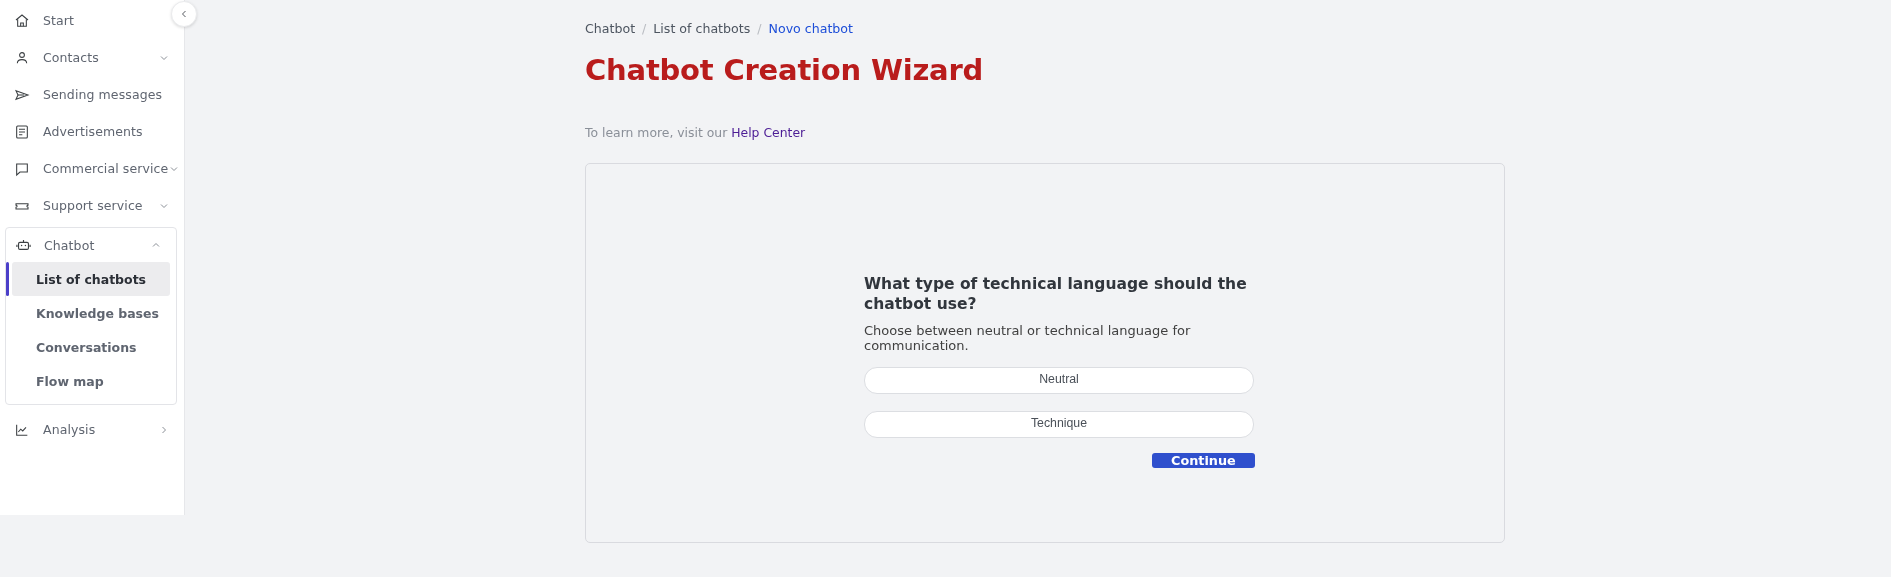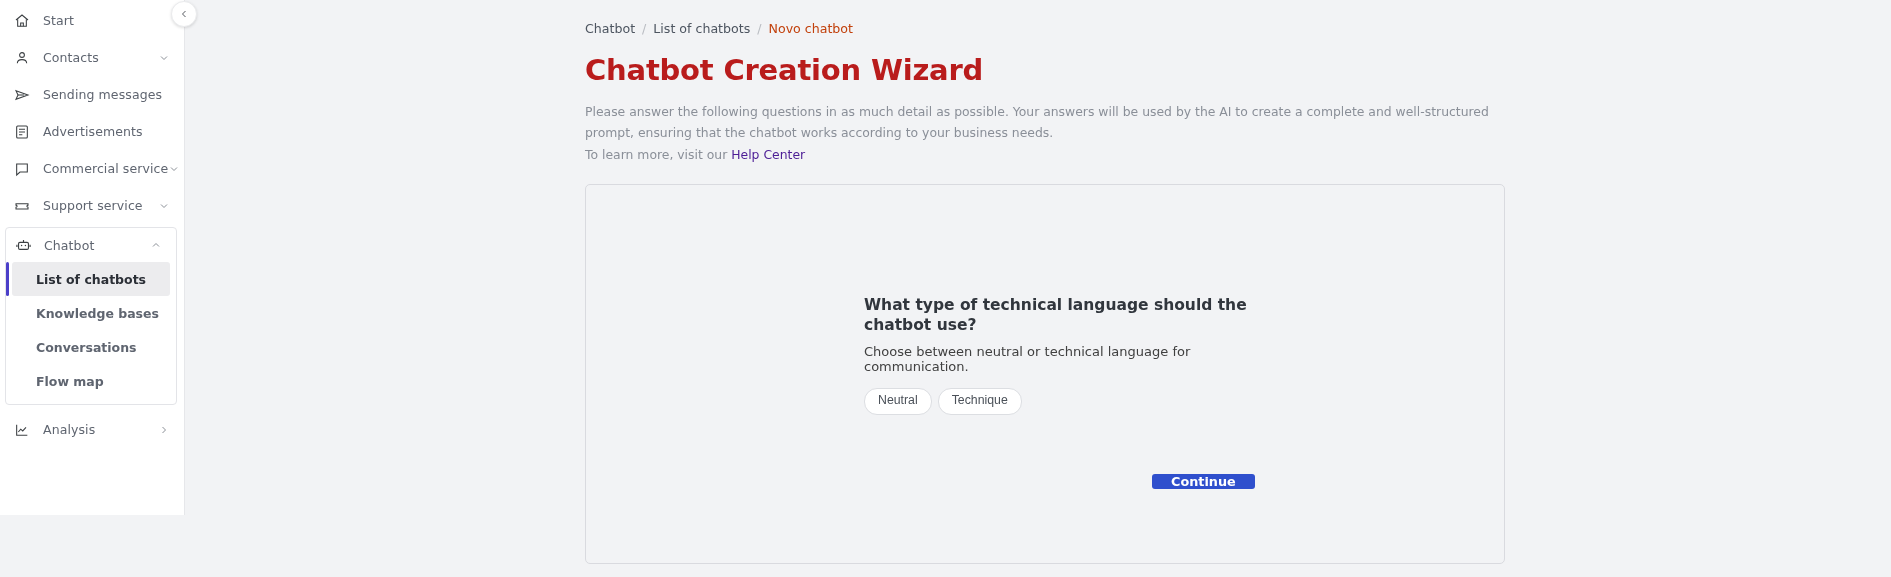--- a/index.html
+++ b/index.html
@@ -111,21 +111,21 @@
   .breadcrumb {
     display: flex; align-items: center;
     font-size: 12.6px;
     color: #4d5560;
     margin-bottom: 17px;
     gap: 7px;
     height: 16px;
   }
   .breadcrumb a { color: #4d5560; text-decoration: none; cursor: pointer; }
   .breadcrumb .sep { color: #b9bcc2; }
-  .breadcrumb .current { color: #c2410c; }
+  .breadcrumb .current { color: #1d4ed8; }
 
   .page-title {
     font-size: 29px;
     font-weight: bold;
     color: #b91c1c;
     letter-spacing: -.2px;
     margin-bottom: 14px;
   }
   .page-desc {
     font-size: 12.4px;
@@ -155,21 +155,21 @@
     font-weight: bold;
     color: #31363d;
     line-height: 1.32;
     margin-bottom: 8px;
   }
   .q-sub {
     font-size: 13px;
     color: #404040;
     margin-bottom: 14px;
   }
-  .chips { display: flex; gap: 6px; }
+  .chips { display: flex; gap: 17px; flex-direction: column; }
   .chip {
     border: 1px solid #dcdee2;
     background: #ffffff;
     border-radius: 13px;
     padding: 4px 13px 5px 13px;
     font-size: 12.3px;
     color: #4a5058;
     cursor: pointer;
     line-height: 1.3;
   }
@@ -330,21 +330,21 @@
         <a>Chatbot</a>
         <span class="sep">/</span>
         <a>List of chatbots</a>
         <span class="sep">/</span>
         <span class="current">Novo chatbot</span>
       </div>
 
       <h1 class="page-title">Chatbot Creation Wizard</h1>
 
       <div class="page-desc">
-        <span>Please answer the following questions in as much detail as possible. Your answers will be used by the AI to create a complete and well-structured prompt, ensuring that the chatbot works according to your business needs.</span><br>
+        <br>
         <span>To learn more, visit our </span><a>Help Center</a>
       </div>
 
       <section class="wizard-card">
         <div class="q-block">
           <div class="q-title">What type of technical language should the chatbot use?</div>
           <div class="q-sub">Choose between neutral or technical language for communication.</div>
           <div class="chips">
             <button class="chip">Neutral</button>
             <button class="chip">Technique</button>

